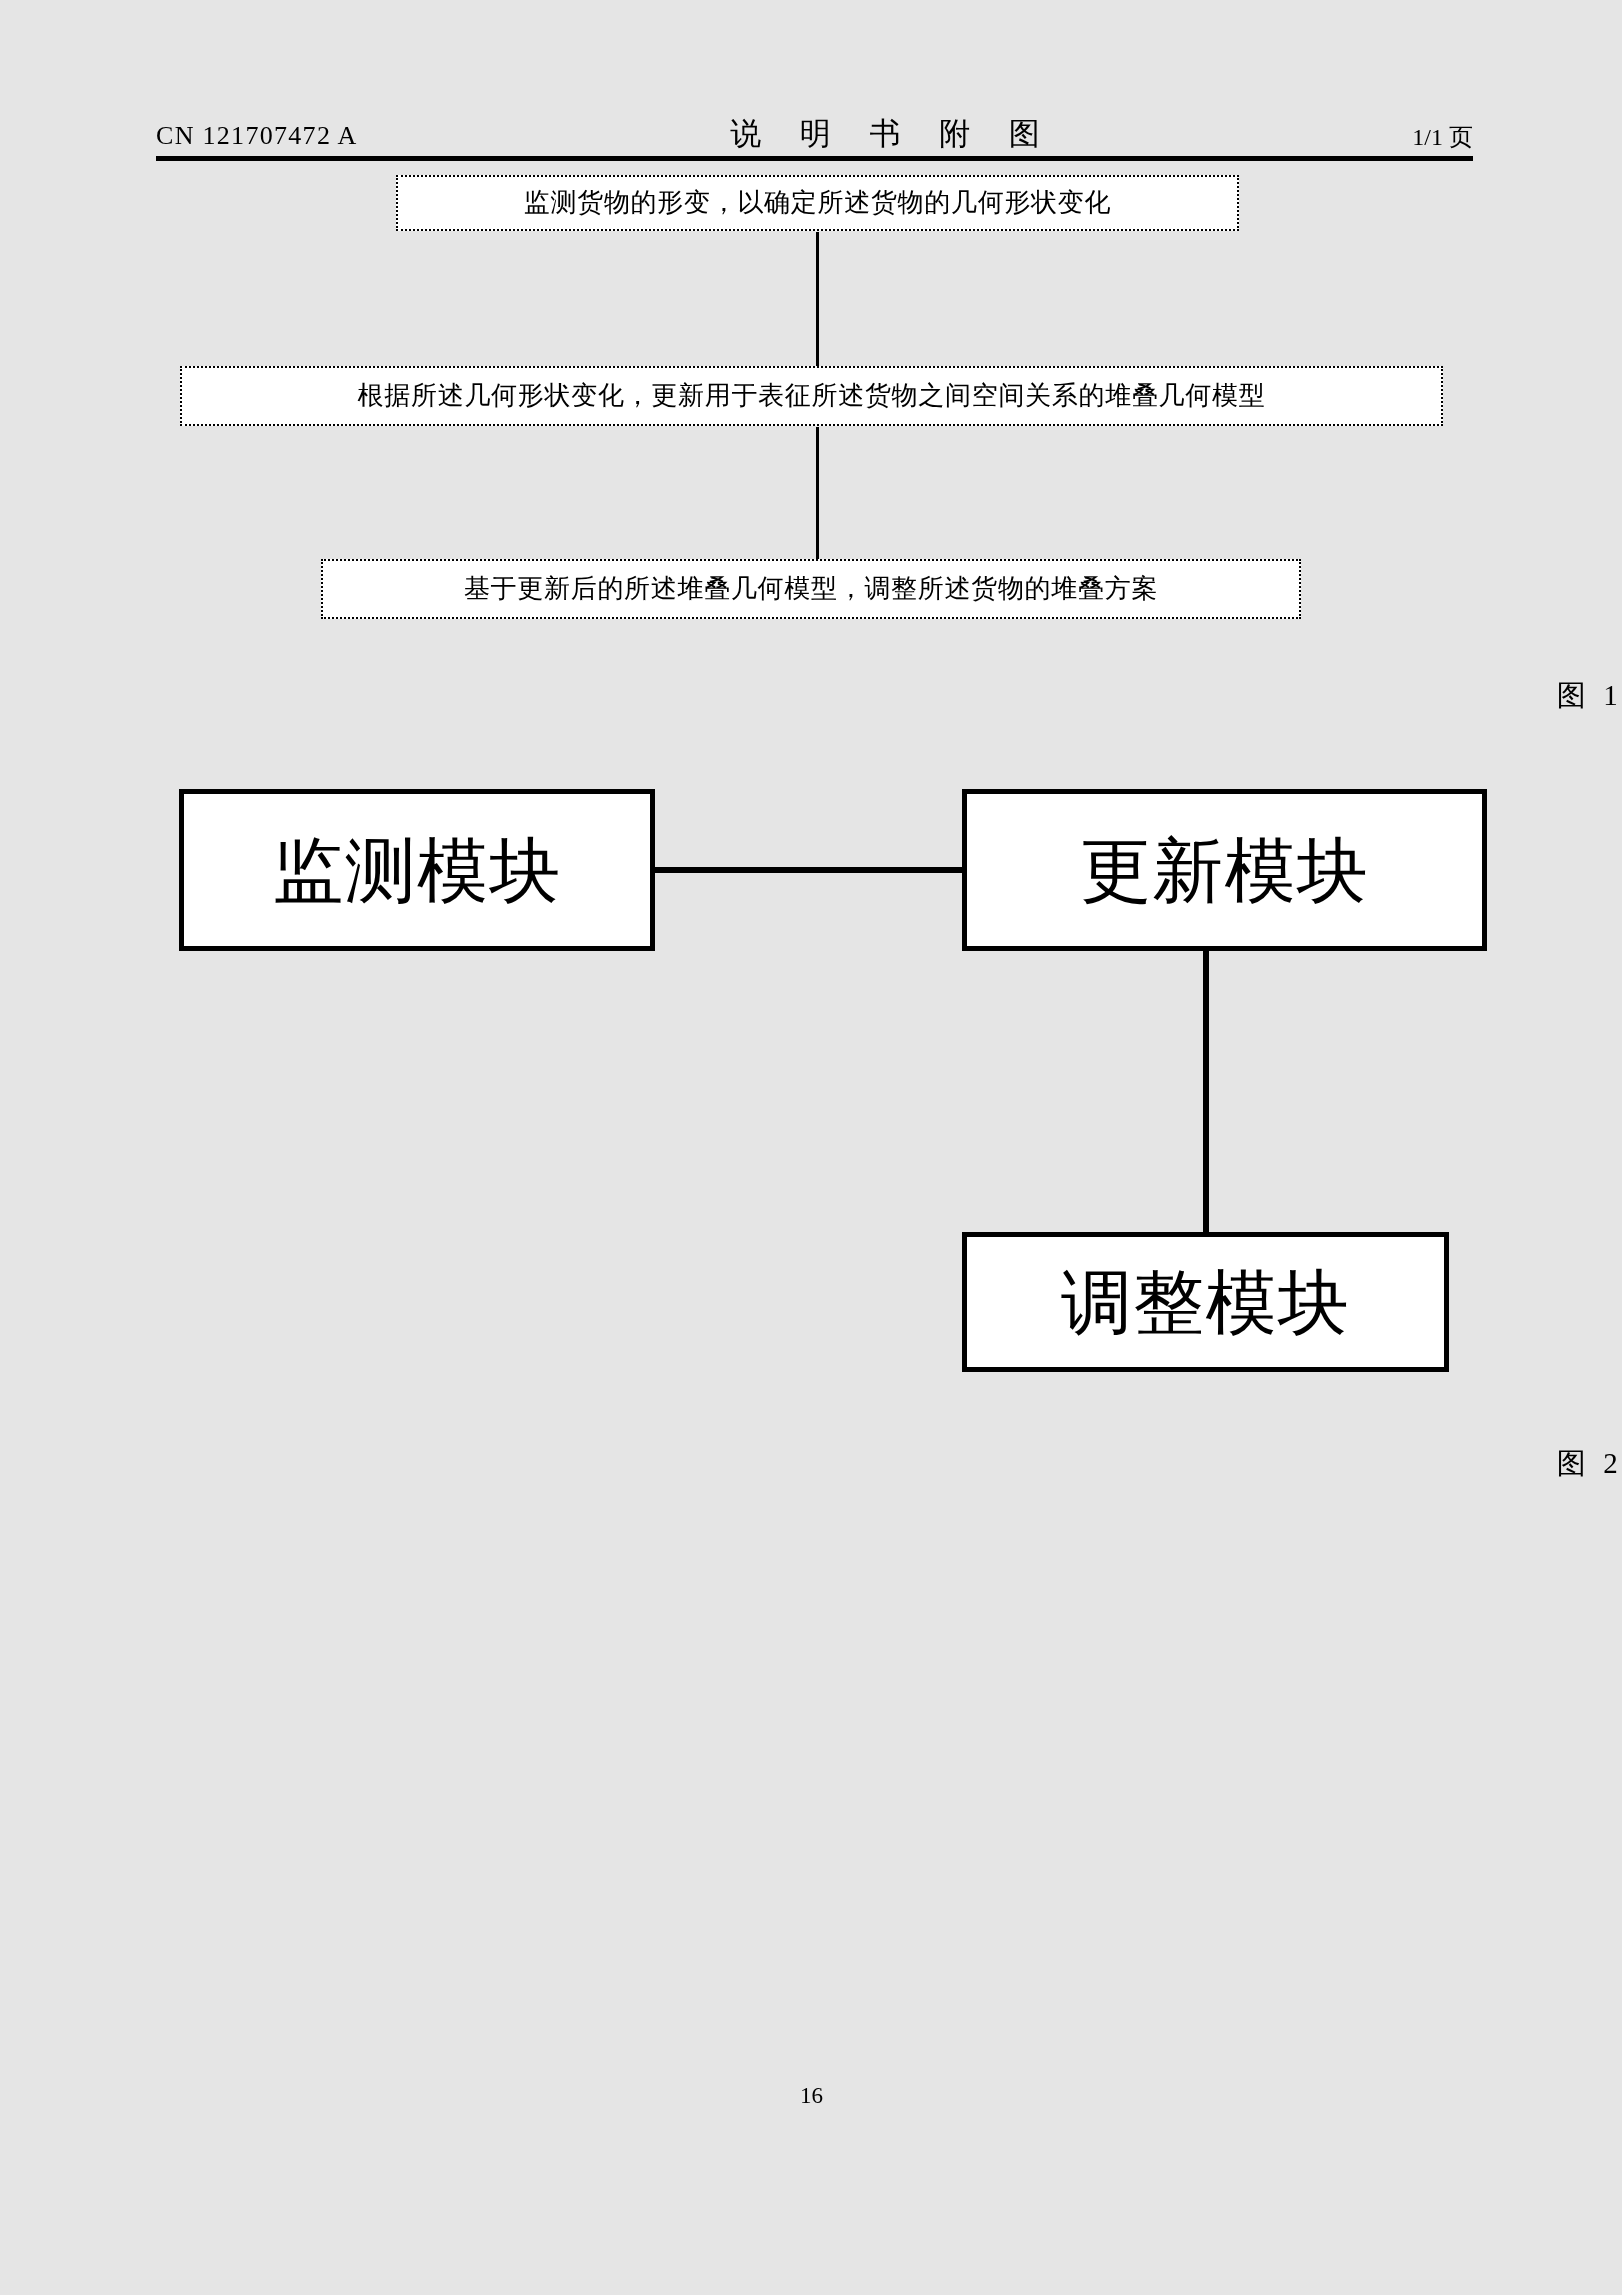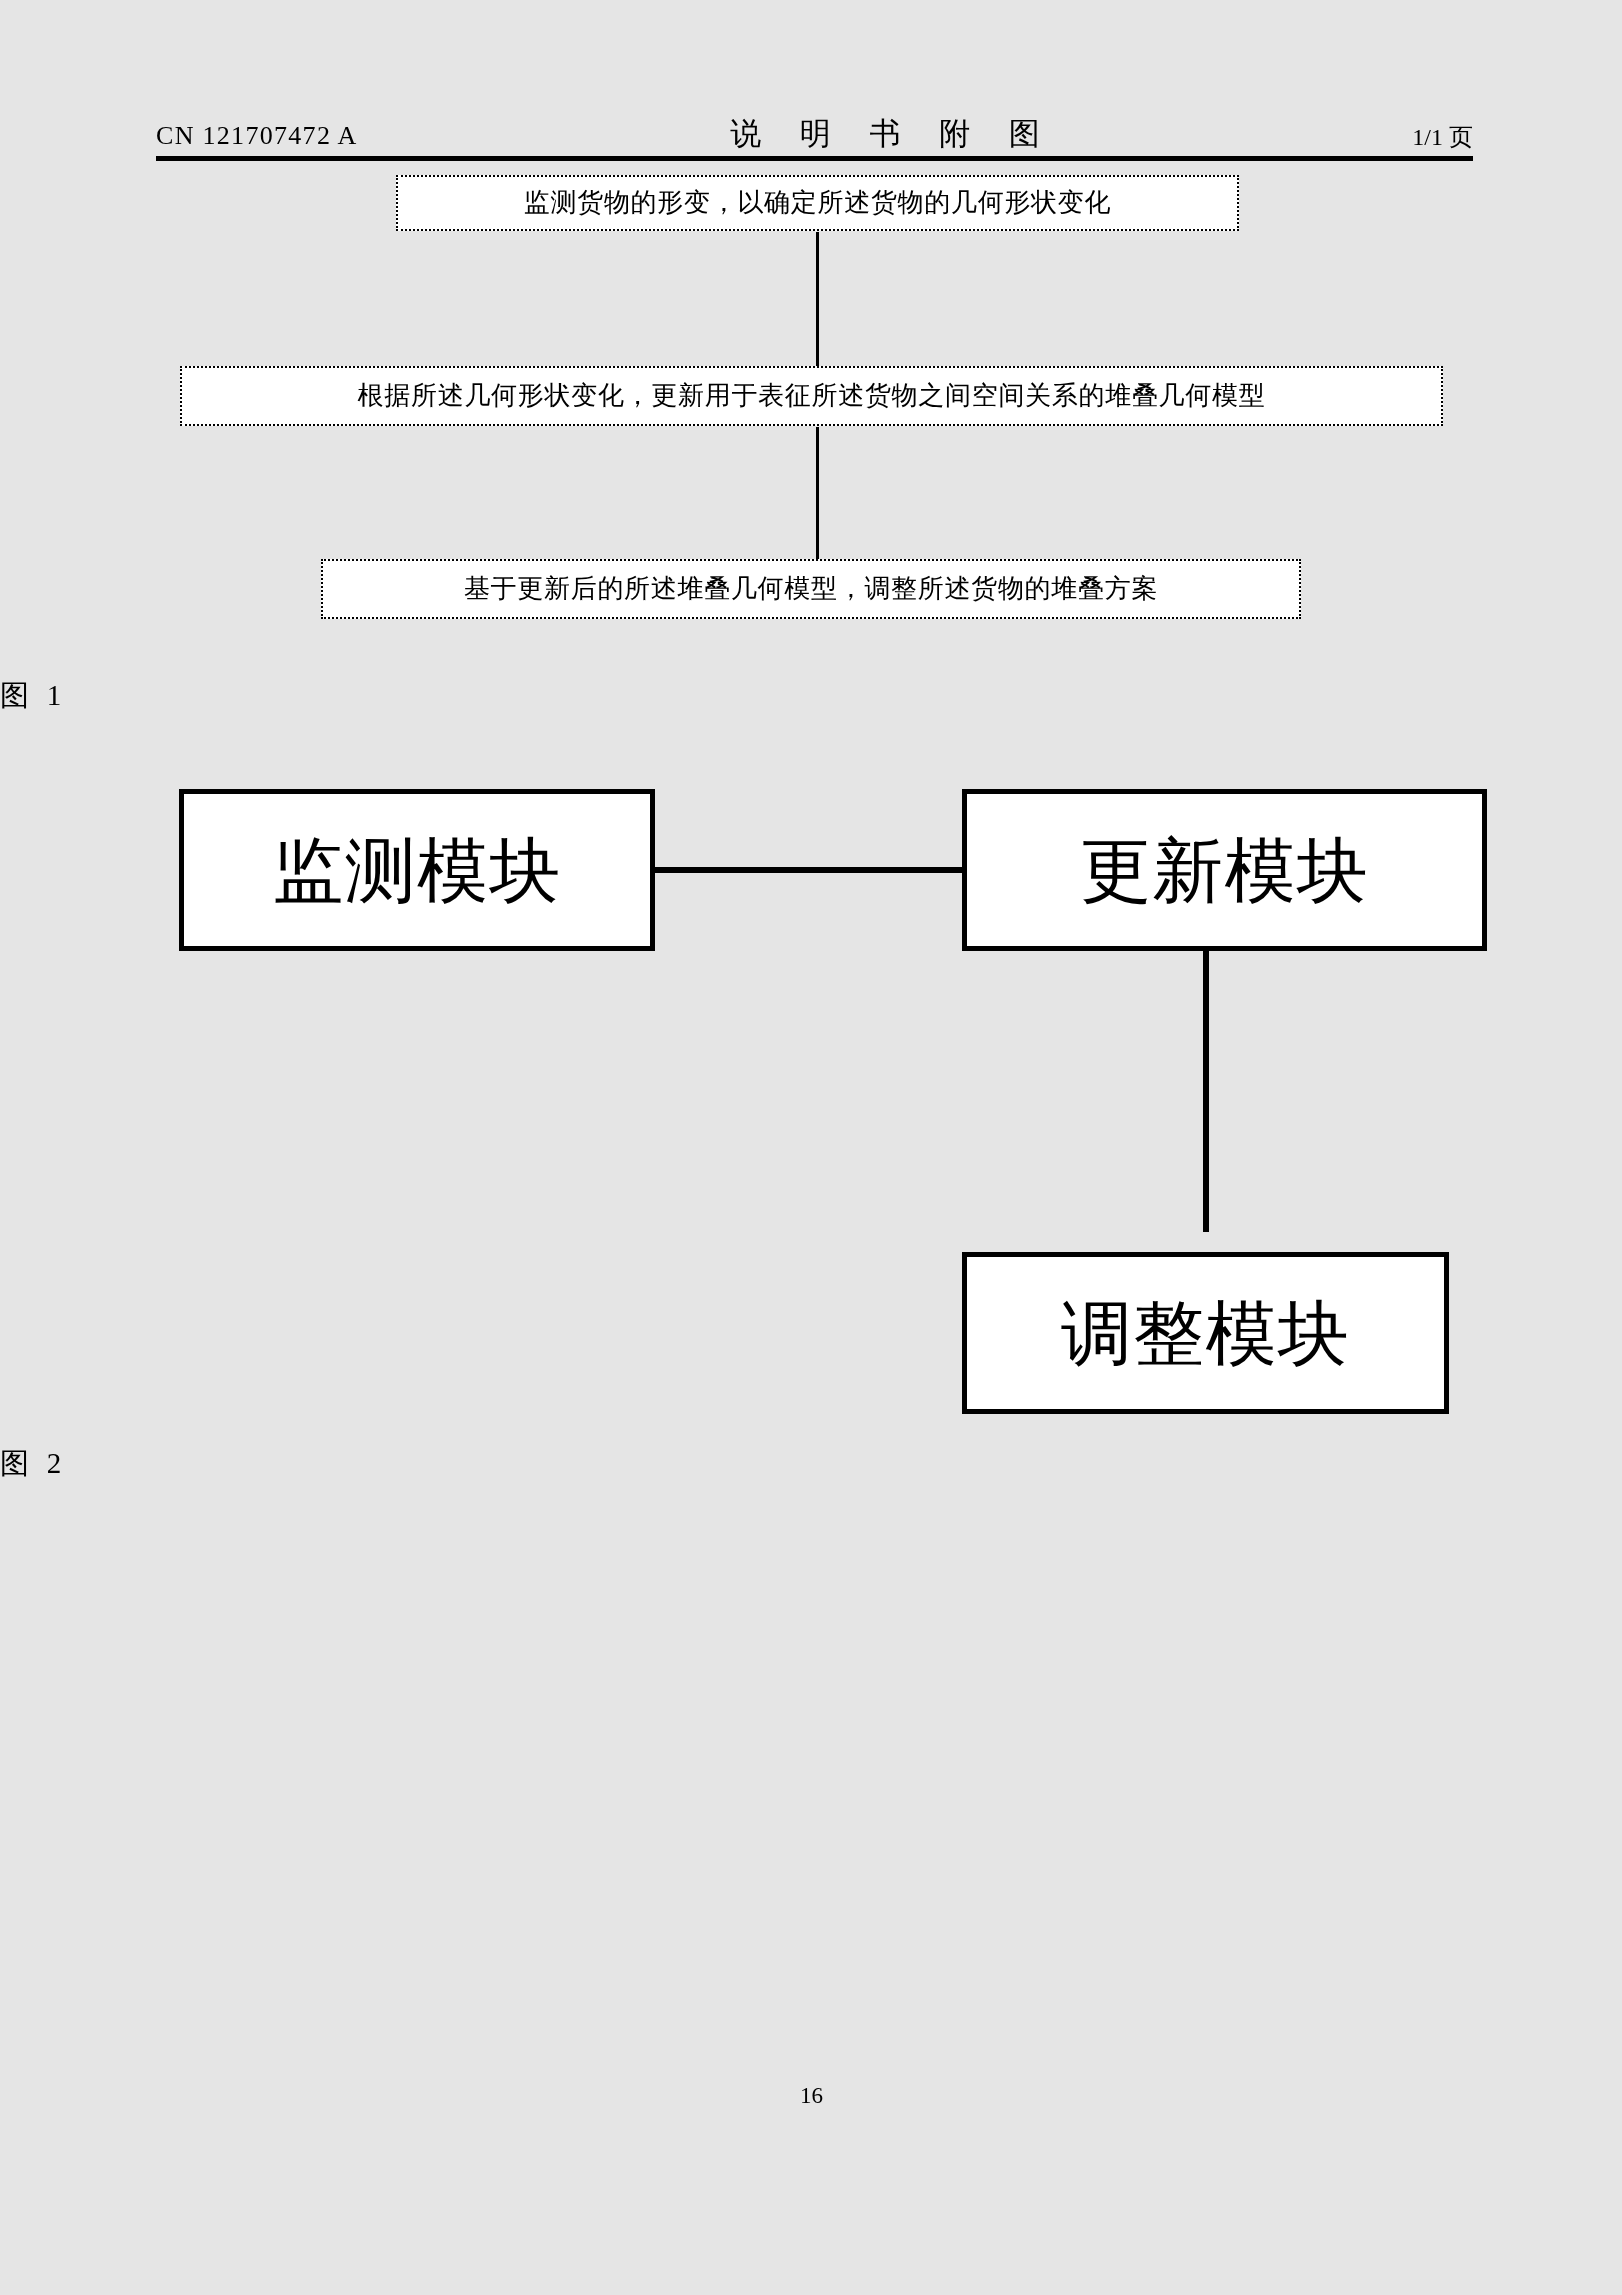--- a/index.html
+++ b/index.html
@@ -91,21 +91,21 @@
     position: absolute;
     width: 2.6px;
     background: #000000;
   }
   #fc-conn-1 { left: 816px; top: 232px; height: 135px; }
   #fc-conn-2 { left: 816px; top: 427px; height: 133px; }
 
   .fig-caption {
     position: absolute;
     width: 1623px;
-    text-align: left;
+    text-align: right;
     font-family: "Liberation Serif", "DejaVu Serif", serif;
     font-size: 29px;
     letter-spacing: 5.2px;
     line-height: 1;
   }
   #fig1-caption { top: 681px; }
   #fig2-caption { top: 1449px; }
 
   
   #figure2 {
@@ -124,21 +124,21 @@
     align-items: center;
     justify-content: center;
     font-family: "DejaVu Sans", "Liberation Sans", sans-serif;
     font-size: 71px;
     line-height: 1;
     white-space: nowrap;
     letter-spacing: 1.3px;
   }
   #blk-monitor { left: 179px;  top: 789px; width: 476px; height: 162px; }
   #blk-update  { left: 962px; top: 789px; width: 525px; height: 162px; }
-  #blk-adjust  { left: 962px; top: 1232px; width: 487px; height: 162px; margin-top: 20px; }
+  #blk-adjust  { left: 962px; top: 1232px; width: 487px; height: 140px; }
 
   #blk-conn-h {
     position: absolute;
     left: 653px;
     top: 867px;
     width: 310px;
     height: 5.9px;
     background: #000000;
   }
   #blk-conn-v {

